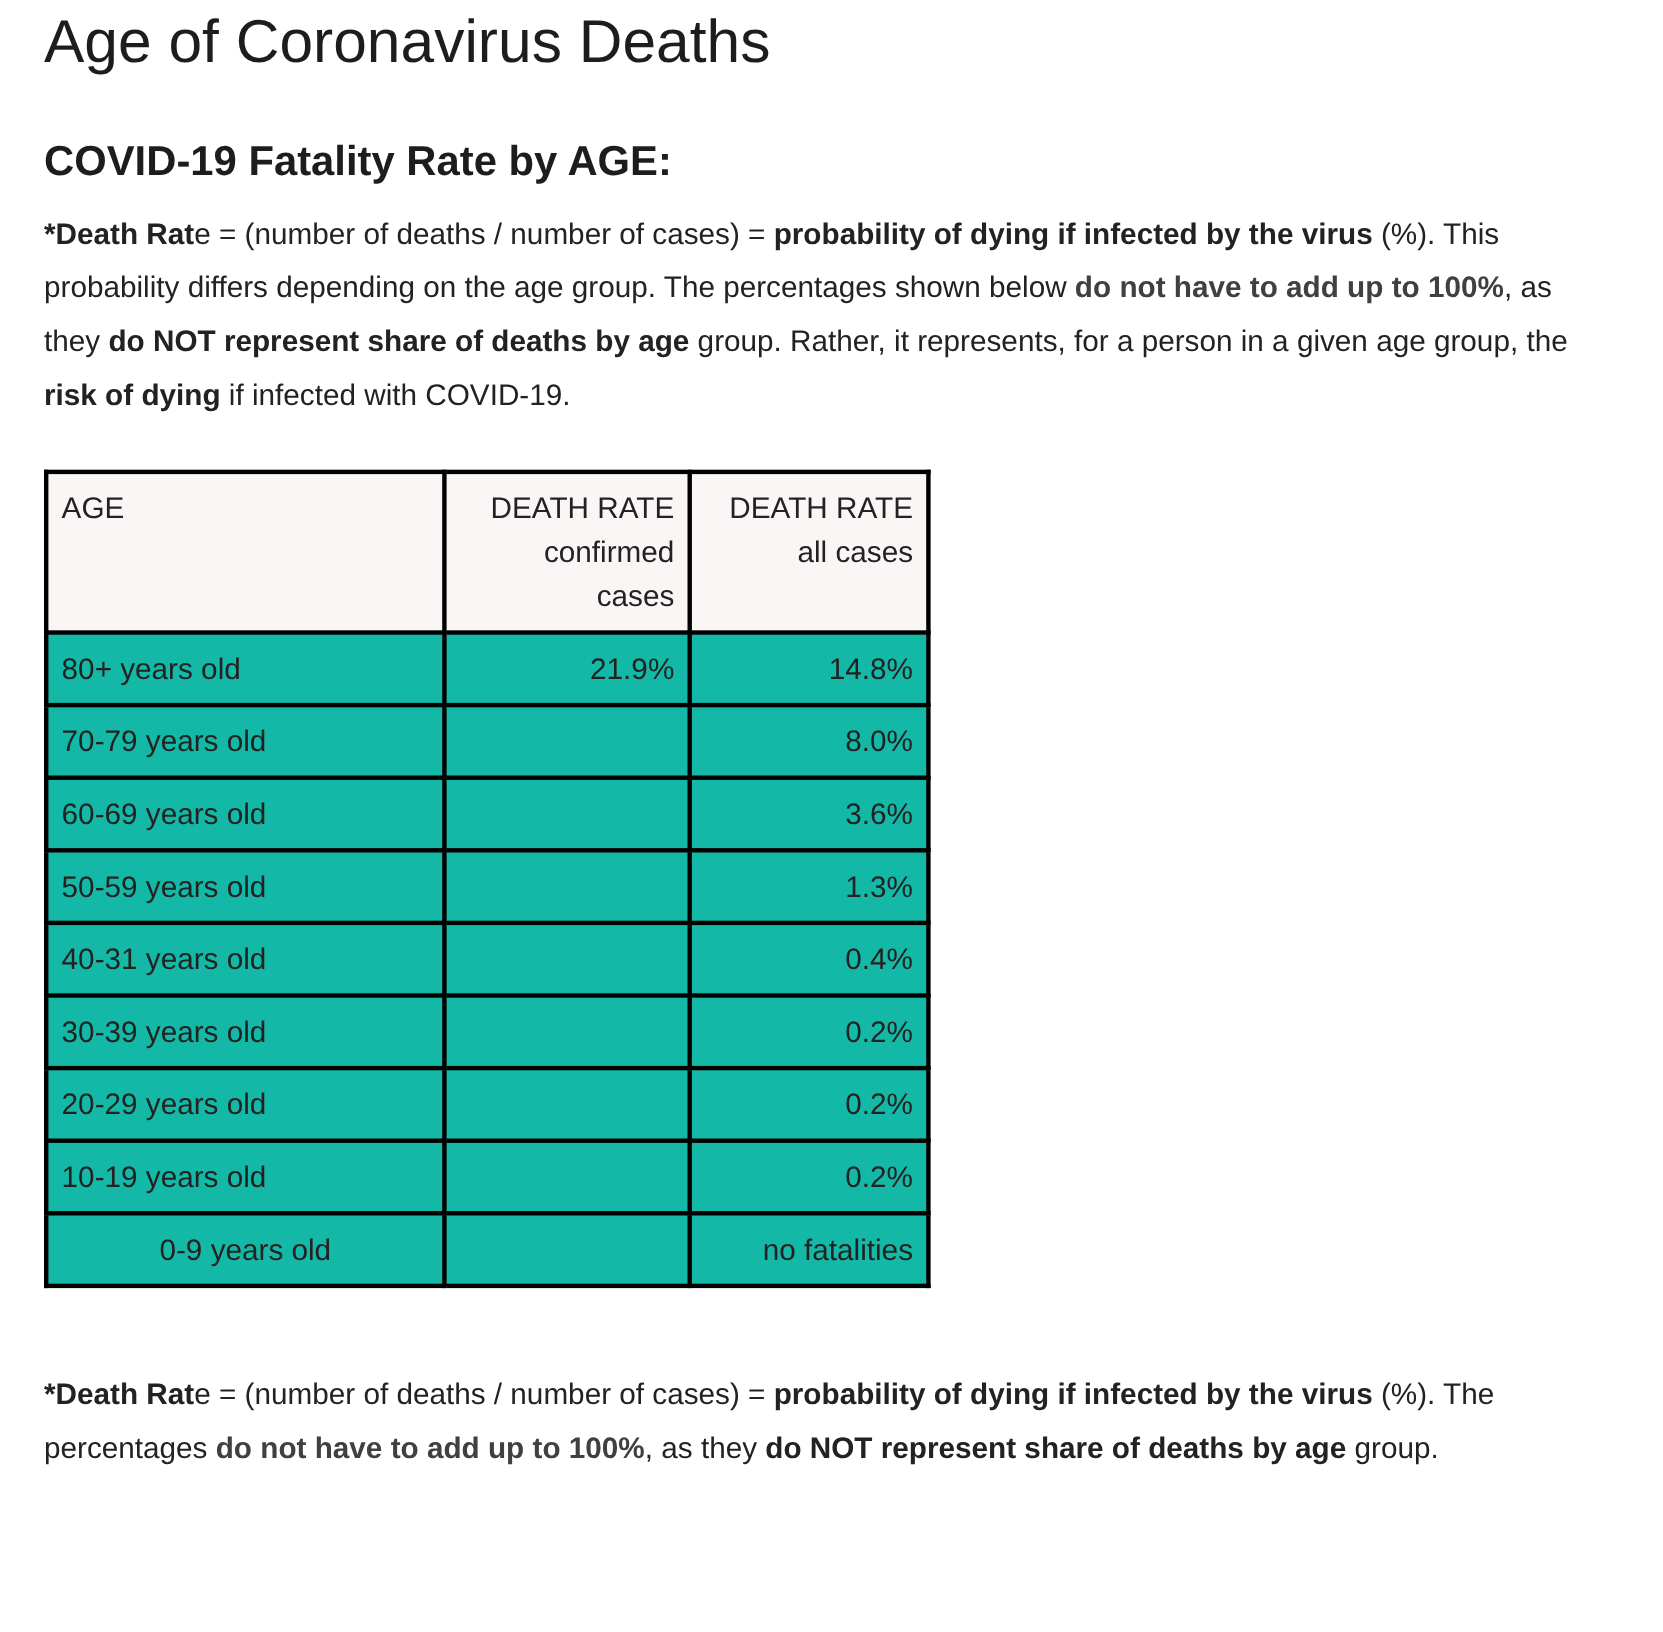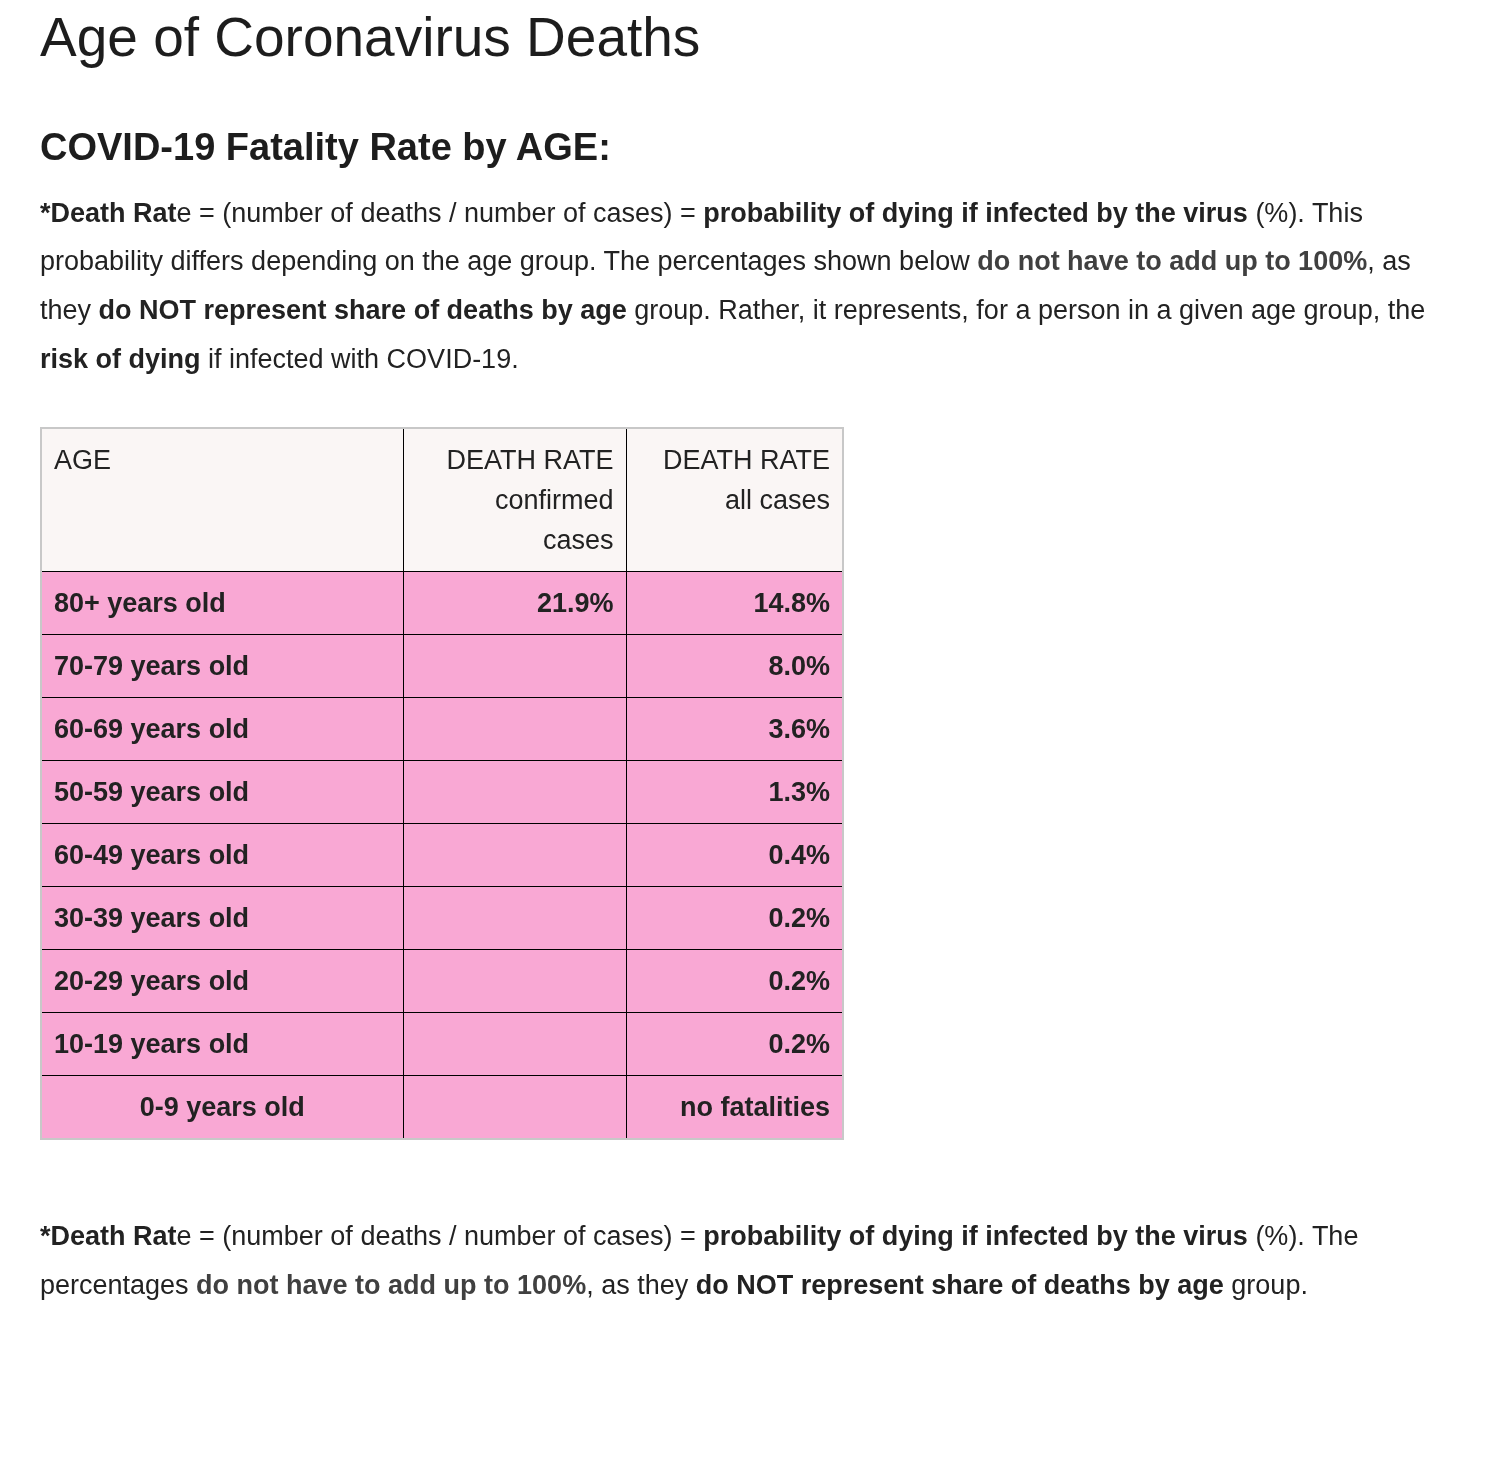--- a/index.html
+++ b/index.html
@@ -40,33 +40,33 @@
     table-layout: fixed;
     width: 802px;
     margin-top: 44px;
     border: 2px solid #c8c8c8;
     font-size: 27px;
   }
   table.fatality col.c1 { width: 362px; }
   table.fatality col.c2 { width: 223px; }
   table.fatality col.c3 { width: 217px; }
   table.fatality th, table.fatality td {
-    border: 1px solid #000000;
+    border: 4px solid #000000;
     padding: 11px 12px;
     line-height: 40px;
     vertical-align: top;
     text-align: left;
   }
   table.fatality th {
     background: #faf6f5;
     font-weight: 400;
     color: #222222;
   }
   table.fatality th.num, table.fatality td.num { text-align: right; }
-  table.fatality td { font-weight: 700; background: #f9a8d4; }
+  table.fatality td { font-weight: 400; background: #14b8a6; }
   table.fatality td.right { text-align: center; }
 </style>
 </head>
 <body>
 
 <main class="content">
 
   <h1 class="page-title">Age of Coronavirus Deaths</h1>
 
   <h2 class="section-heading">COVID-19 Fatality Rate by AGE:</h2>
@@ -110,21 +110,21 @@
         <td>60-69 years old</td>
         <td class="num"></td>
         <td class="num">3.6%</td>
       </tr>
       <tr>
         <td>50-59 years old</td>
         <td class="num"></td>
         <td class="num">1.3%</td>
       </tr>
       <tr>
-        <td>60-49 years old</td>
+        <td>40-31 years old</td>
         <td class="num"></td>
         <td class="num">0.4%</td>
       </tr>
       <tr>
         <td>30-39 years old</td>
         <td class="num"></td>
         <td class="num">0.2%</td>
       </tr>
       <tr>
         <td>20-29 years old</td>

